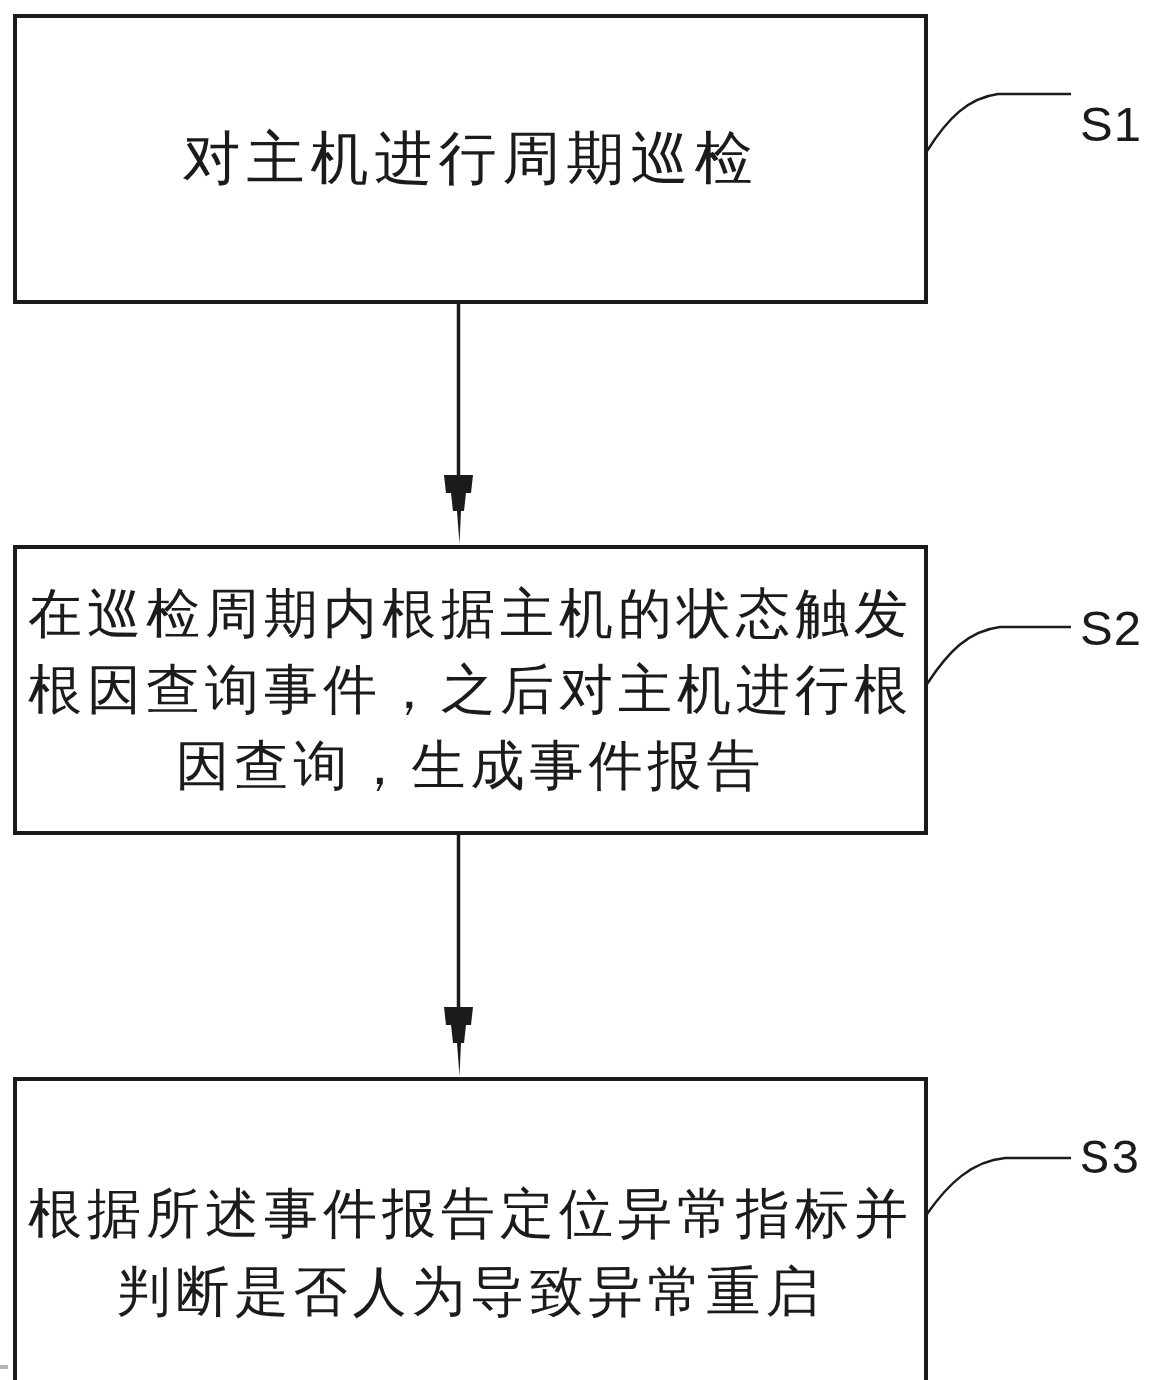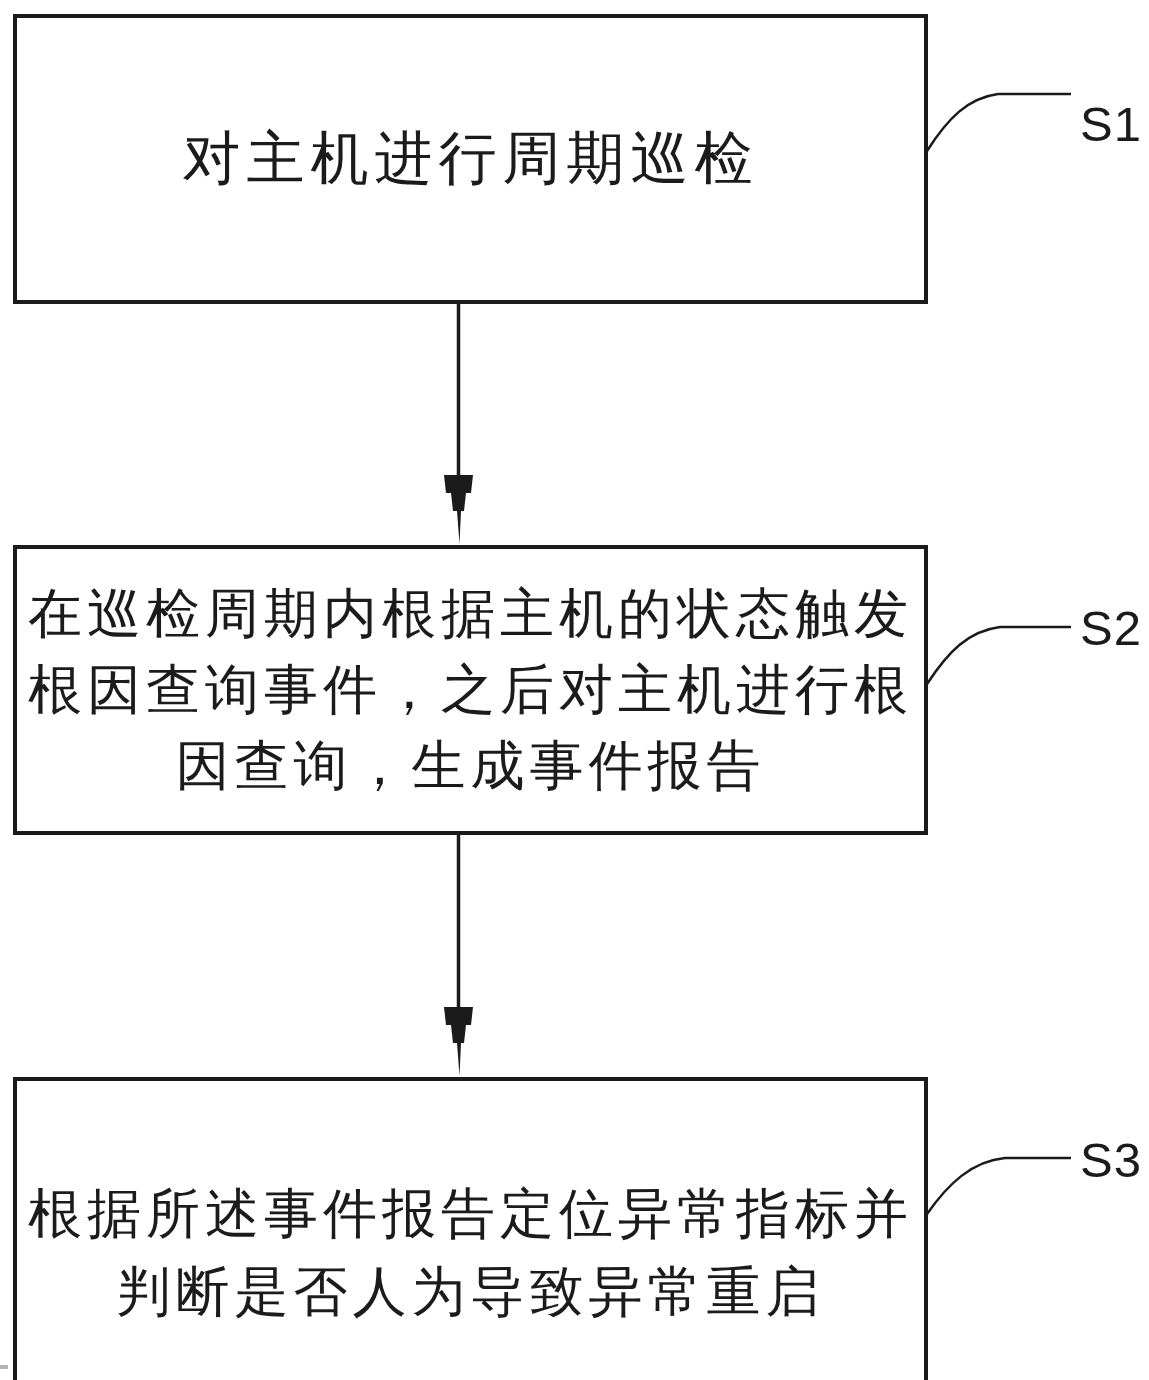--- a/index.html
+++ b/index.html
@@ -51,21 +51,21 @@
   .step-label {
     position: absolute;
     font-family: "Liberation Sans", sans-serif;
     font-size: 49px;
     line-height: 49px;
     color: #1b1b1b;
     letter-spacing: 1px;
   }
   #label-s1 { left: 1080px; top: 72px; margin-top: 28px; }
   #label-s2 { left: 1080px; top: 604px; }
-  #label-s3 { left: 1080px; top: 1136px; }
+  #label-s3 { left: 1080px; top: 1136px; font-family: Liberation Mono, monospace; }
   #overlay {
     position: absolute;
     left: 0; top: 0;
     width: 1149px; height: 1380px;
     pointer-events: none;
   }
   #edge-artifact {
     position: absolute;
     left: 0; top: 1365px;
     width: 8px; height: 4px;

